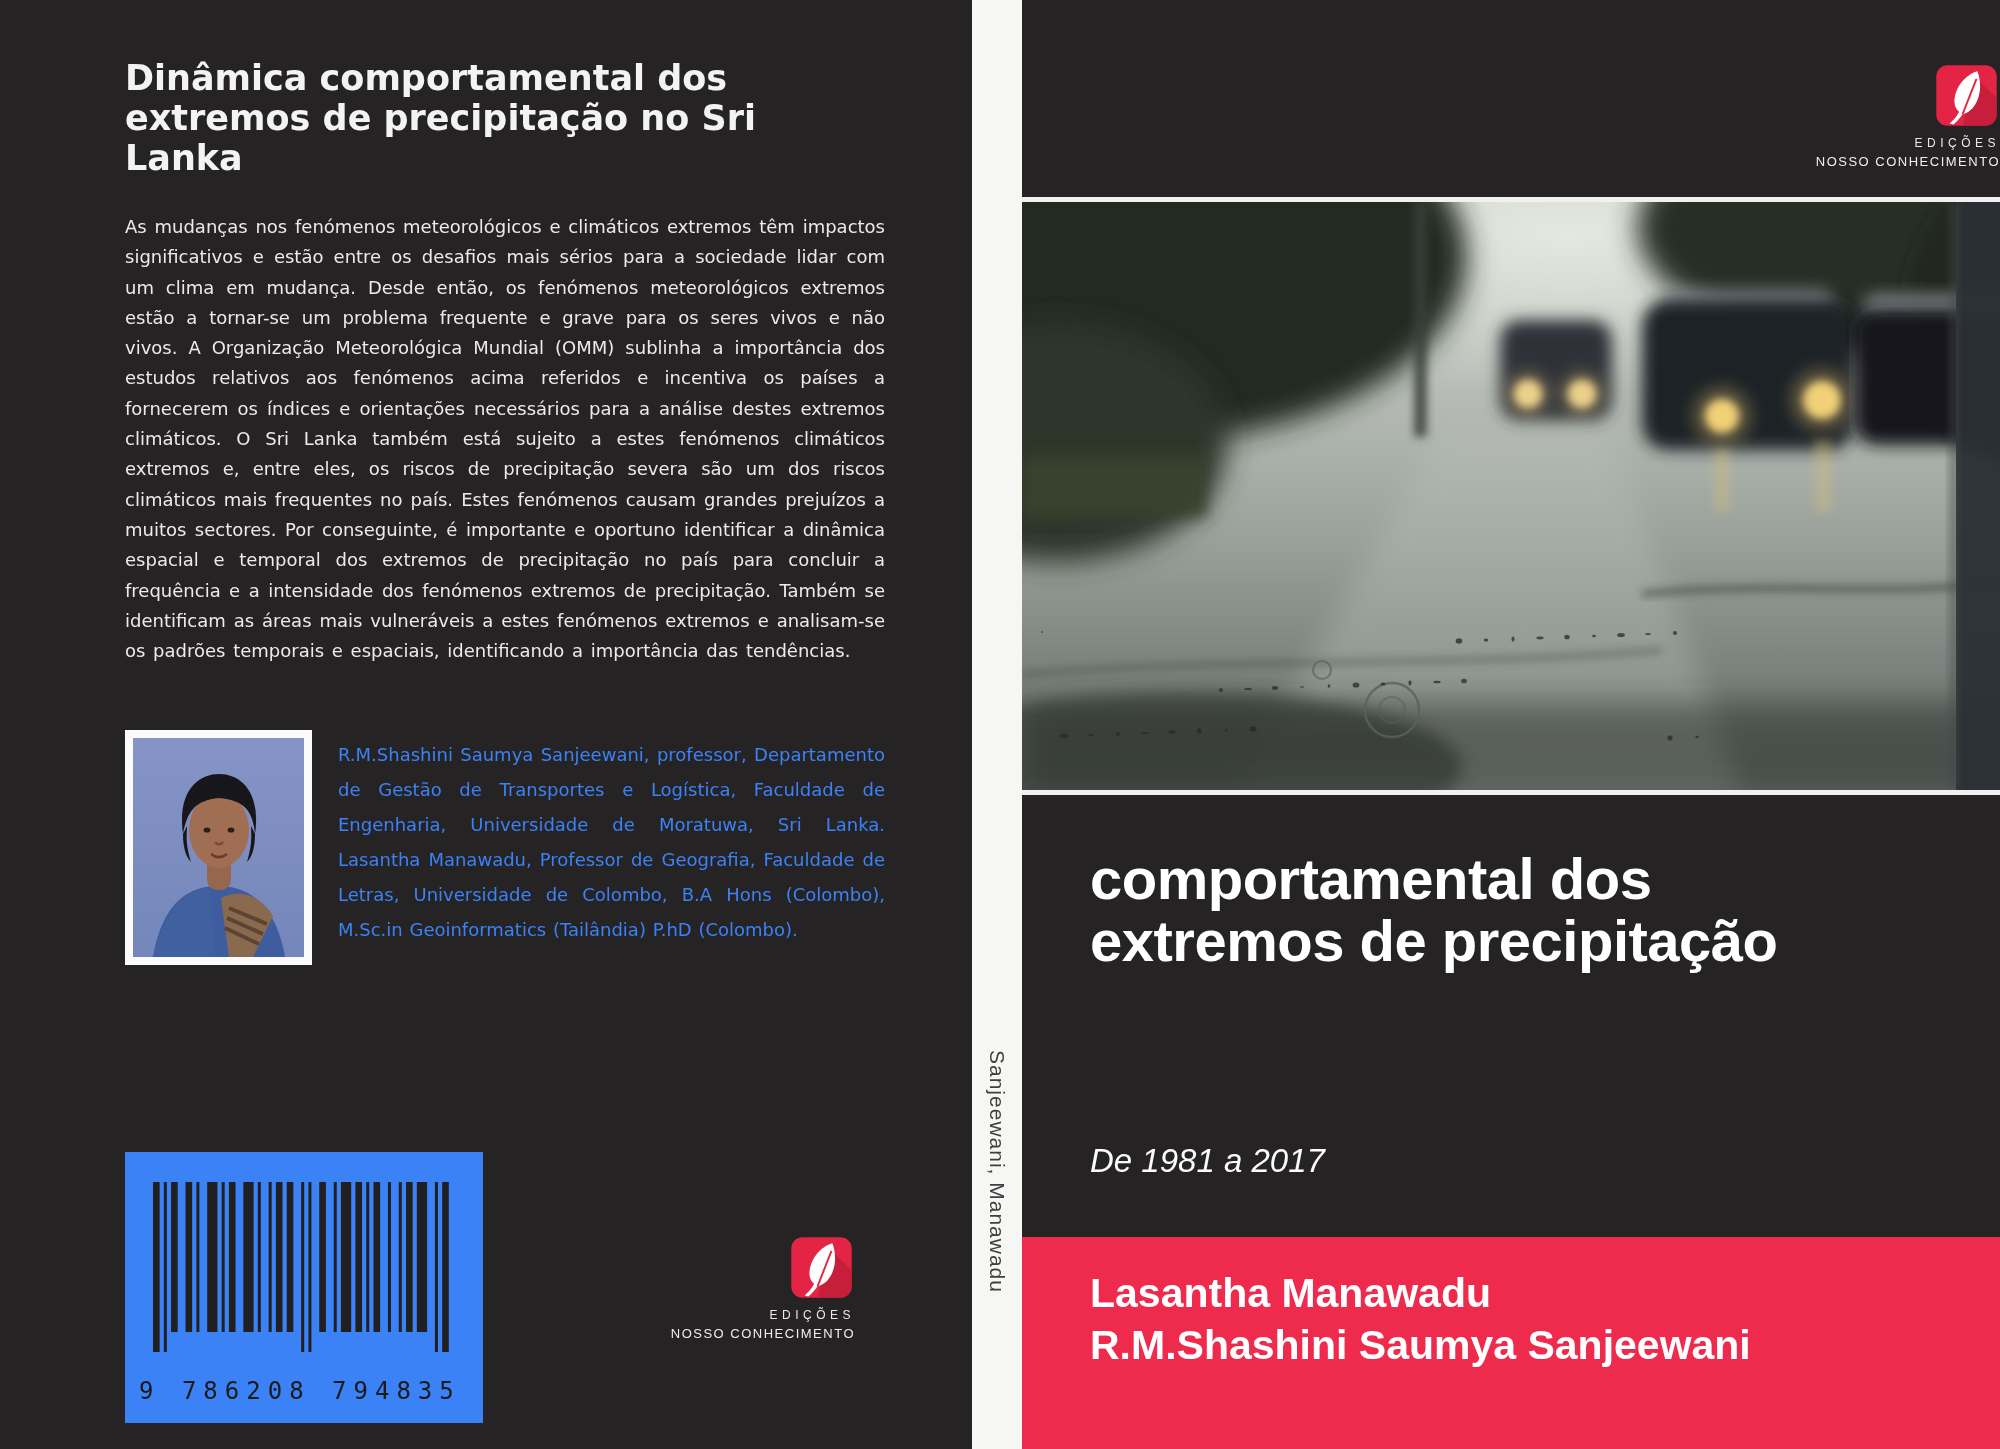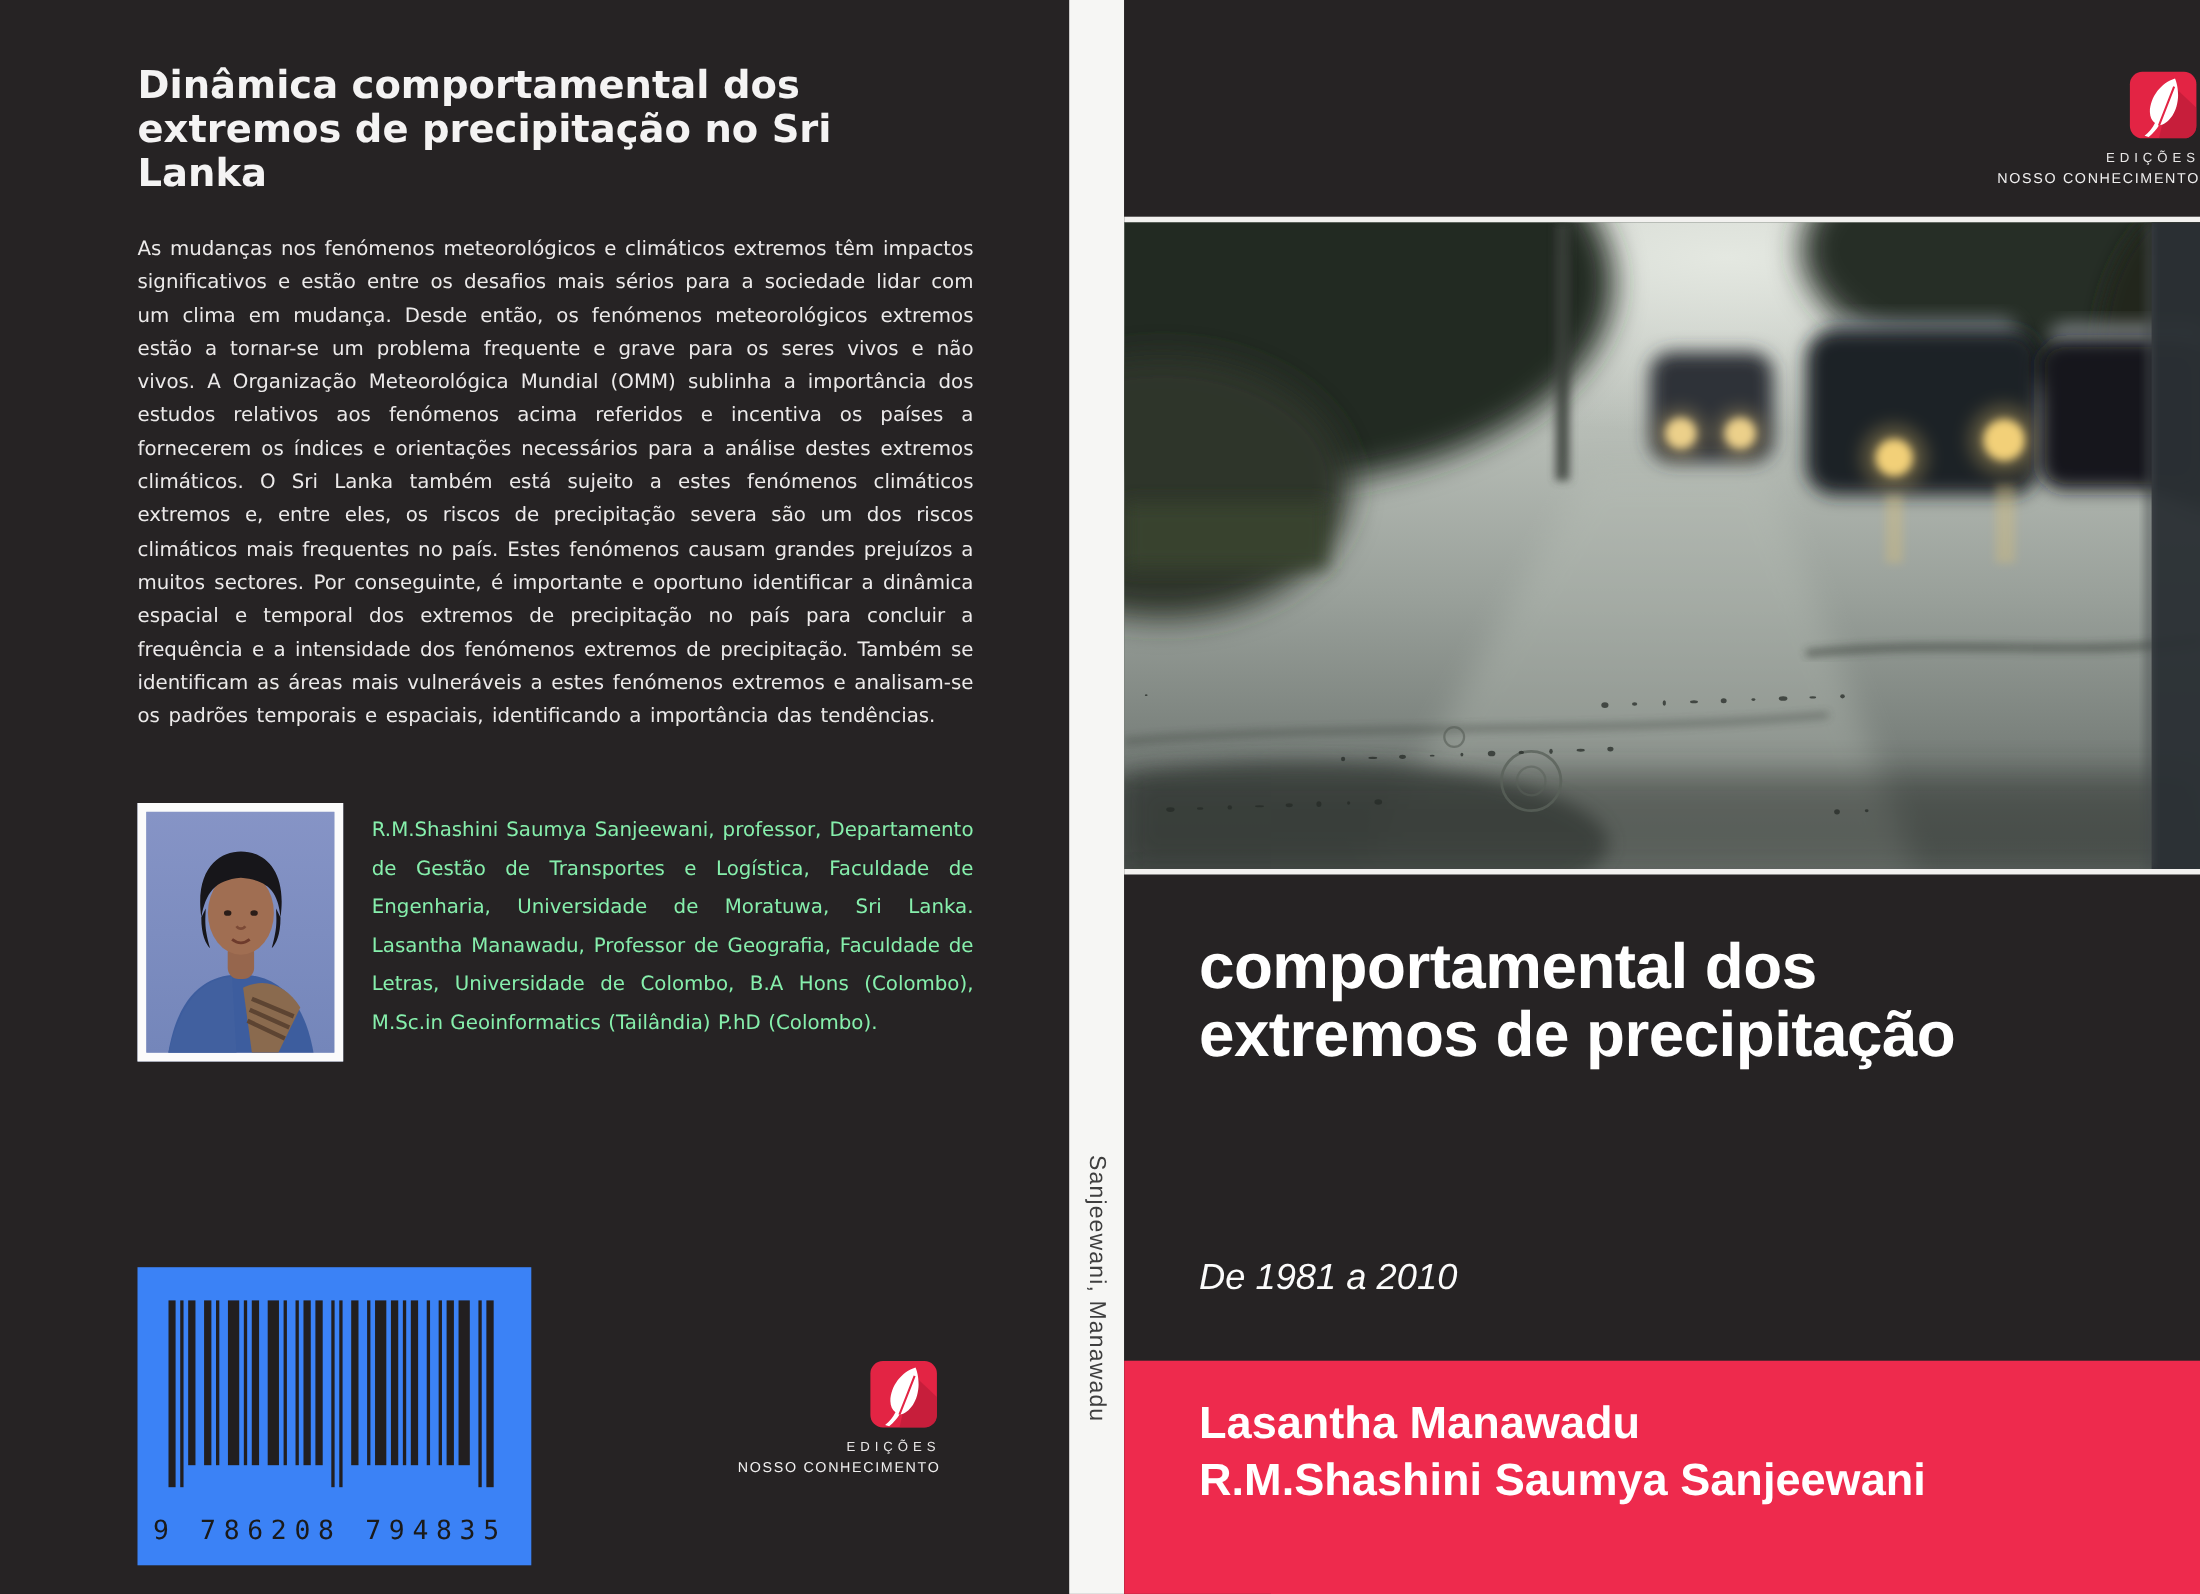--- a/index.html
+++ b/index.html
@@ -8,21 +8,21 @@
 
   
   .back{position:absolute;left:0;top:0;width:972px;height:1449px;background:#262324;}
   .back-title{position:absolute;left:125px;top:58px;width:720px;color:#f4f3f3;
       font-family:"DejaVu Sans",sans-serif;font-weight:bold;font-size:35px;line-height:40px;letter-spacing:0;}
   .back-desc{position:absolute;left:125px;top:212px;width:760px;color:#eceaea;
       font-size:18px;line-height:30.3px;text-align:justify;word-spacing:2px;}
   .author-photo{position:absolute;left:125px;top:730px;width:171px;height:219px;
       background:#8191c0;border:8px solid #fbfbfb;}
   .author-photo svg{display:block;width:100%;height:100%;}
-  .author-bio{position:absolute;left:338px;top:737px;width:547px;color:#86efac;
+  .author-bio{position:absolute;left:338px;top:737px;width:547px;color:#3b82f6;
       font-size:18px;line-height:35px;text-align:justify;word-spacing:1px;}
   .barcode{position:absolute;left:125px;top:1152px;width:358px;height:271px;background:#3b82f6;}
   .barcode svg{position:absolute;left:28px;top:30px;}
   .barcode-digits{position:absolute;left:14px;right:0;bottom:18px;color:#1a1a1a;
       font-family:"DejaVu Sans Mono","DejaVu Sans",monospace;font-size:24px;letter-spacing:7px;white-space:nowrap;}
 
   
   .pub-logo{position:absolute;display:flex;flex-direction:column;align-items:flex-end;}
   .pub-logo .sq{width:67px;height:63px;}
   .pub-ed{margin-top:9px;color:#e9e7e7;font-size:12px;letter-spacing:4.5px;font-family:"Liberation Sans",sans-serif;}
@@ -277,21 +277,21 @@
       </svg>
     </div>
 
     <div class="sep sep-bot"></div>
 
     <div class="front-title">
       <div>comportamental dos</div>
       <div>extremos de precipitação</div>
     </div>
 
-    <div class="front-subtitle">De 1981 a 2010</div>
+    <div class="front-subtitle">De 1981 a 2017</div>
 
     <div class="band">
       <div class="band-authors">
         <div>Lasantha Manawadu</div>
         <div>R.M.Shashini Saumya Sanjeewani</div>
       </div>
     </div>
   </div>
 </div>
 

